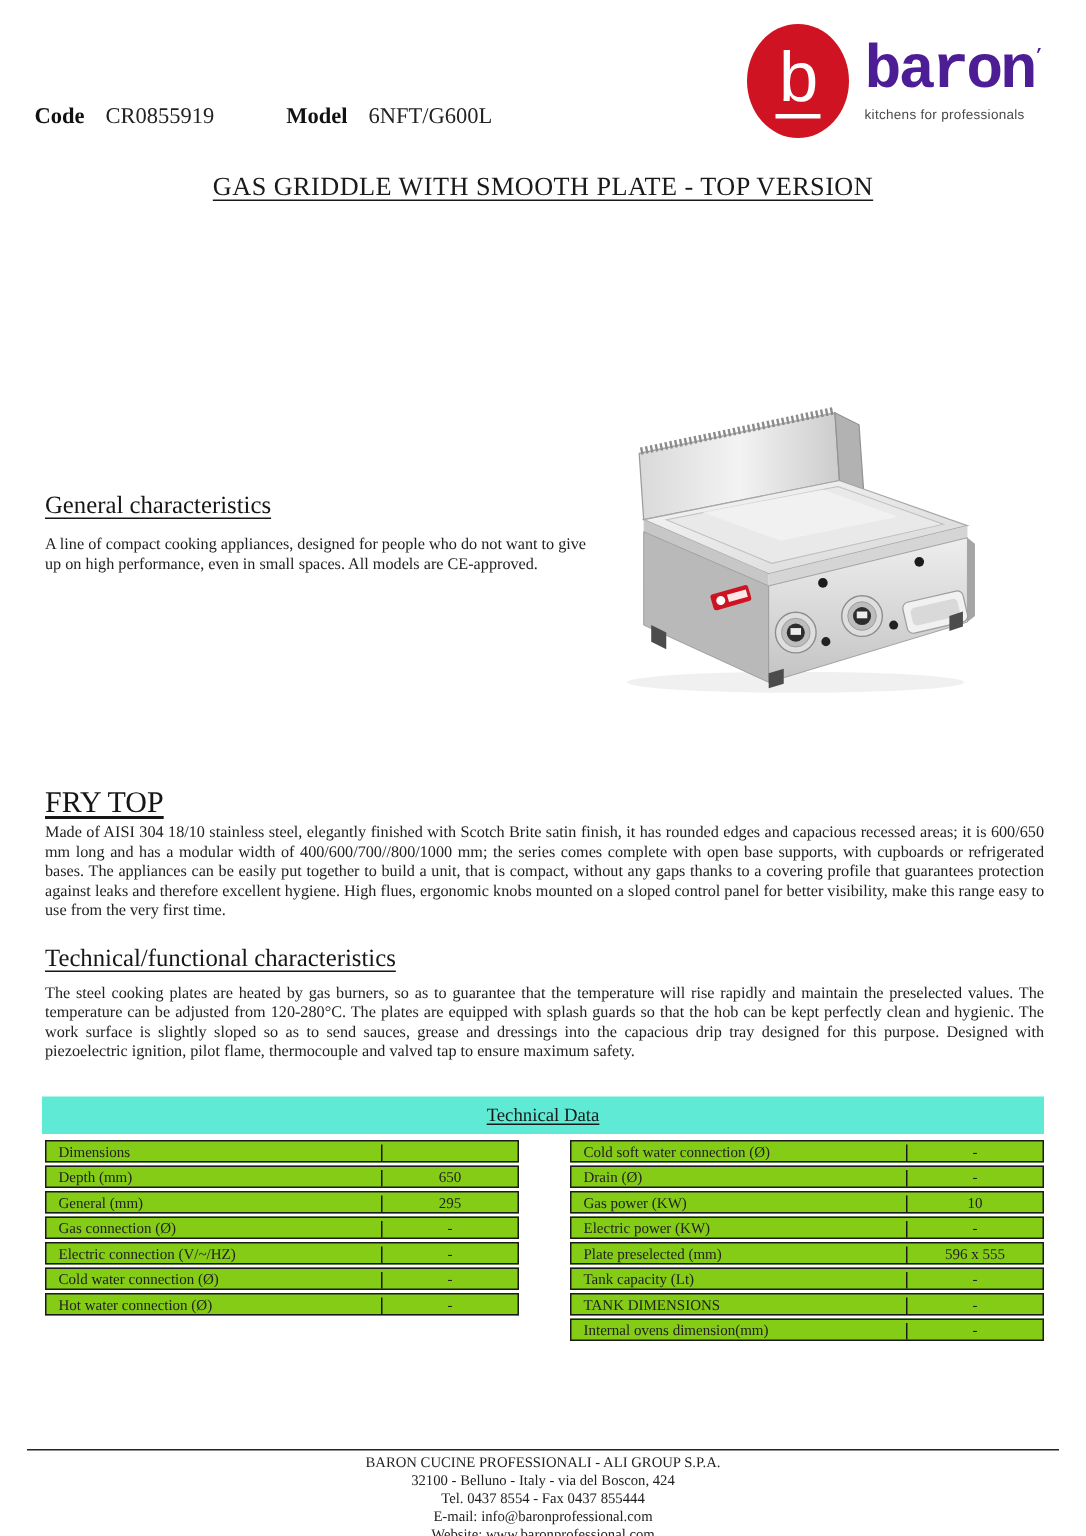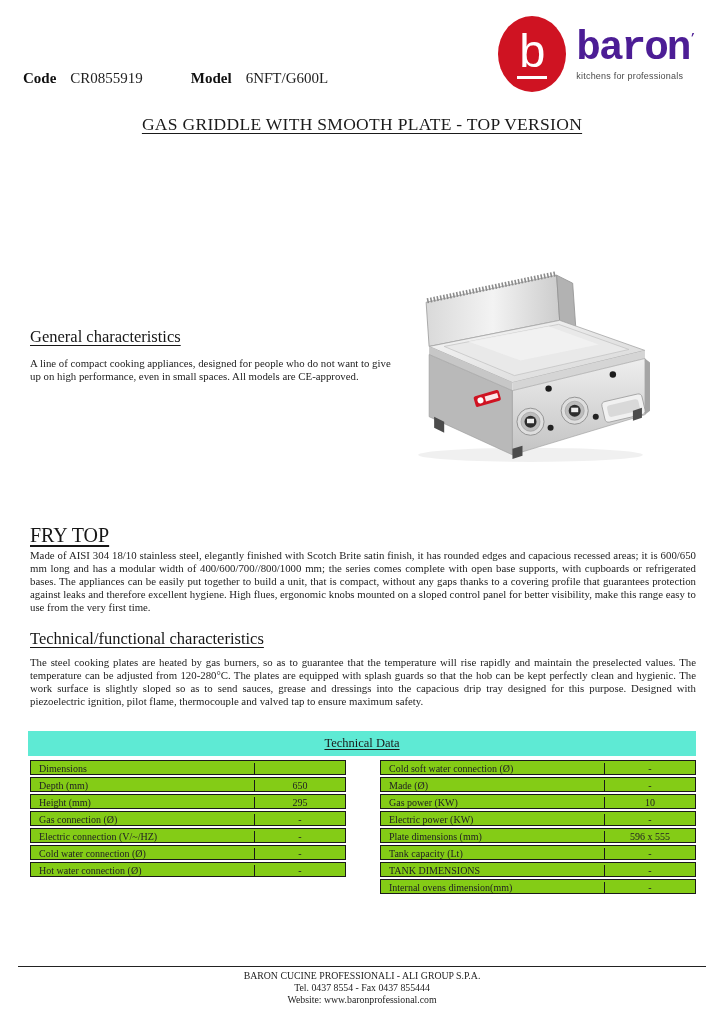--- a/index.html
+++ b/index.html
@@ -194,21 +194,21 @@
     <div class="ttable">
         <div class="trow">
         <div class="tlabel">Dimensions</div>
         <div class="tvalue"></div>
       </div>
         <div class="trow">
         <div class="tlabel">Depth (mm)</div>
         <div class="tvalue">650</div>
       </div>
         <div class="trow">
-        <div class="tlabel">Height (mm)</div>
+        <div class="tlabel">General (mm)</div>
         <div class="tvalue">295</div>
       </div>
         <div class="trow">
         <div class="tlabel">Gas connection (Ø)</div>
         <div class="tvalue">-</div>
       </div>
         <div class="trow">
         <div class="tlabel">Electric connection (V/~/HZ)</div>
         <div class="tvalue">-</div>
       </div>
@@ -220,49 +220,51 @@
         <div class="tlabel">Hot water connection (Ø)</div>
         <div class="tvalue">-</div>
       </div>
       </div>
     <div class="ttable">
         <div class="trow">
         <div class="tlabel">Cold soft water connection (Ø)</div>
         <div class="tvalue">-</div>
       </div>
         <div class="trow">
-        <div class="tlabel">Made (Ø)</div>
+        <div class="tlabel">Drain (Ø)</div>
         <div class="tvalue">-</div>
       </div>
         <div class="trow">
         <div class="tlabel">Gas power (KW)</div>
         <div class="tvalue">10</div>
       </div>
         <div class="trow">
         <div class="tlabel">Electric power (KW)</div>
         <div class="tvalue">-</div>
       </div>
         <div class="trow">
-        <div class="tlabel">Plate dimensions (mm)</div>
+        <div class="tlabel">Plate preselected (mm)</div>
         <div class="tvalue">596 x 555</div>
       </div>
         <div class="trow">
         <div class="tlabel">Tank capacity (Lt)</div>
         <div class="tvalue">-</div>
       </div>
         <div class="trow">
         <div class="tlabel">TANK DIMENSIONS</div>
         <div class="tvalue">-</div>
       </div>
         <div class="trow">
         <div class="tlabel">Internal ovens dimension(mm)</div>
         <div class="tvalue">-</div>
       </div>
       </div>
   </div>
 
   <div class="footer">
       <div class="fline">BARON CUCINE PROFESSIONALI - ALI GROUP S.P.A.</div>
+      <div class="fline">32100 - Belluno - Italy - via del Boscon, 424</div>
       <div class="fline">Tel. 0437 8554 - Fax 0437 855444</div>
+      <div class="fline">E-mail: info@baronprofessional.com</div>
       <div class="fline">Website: www.baronprofessional.com</div>
     </div>
 
 </div>
 
 </body></html>

